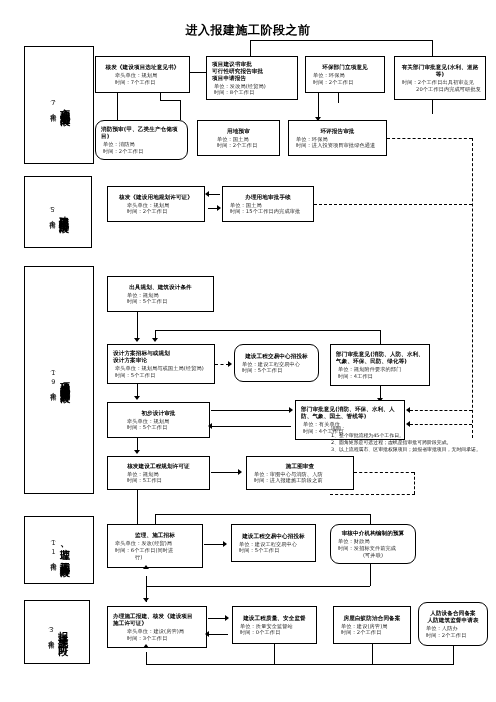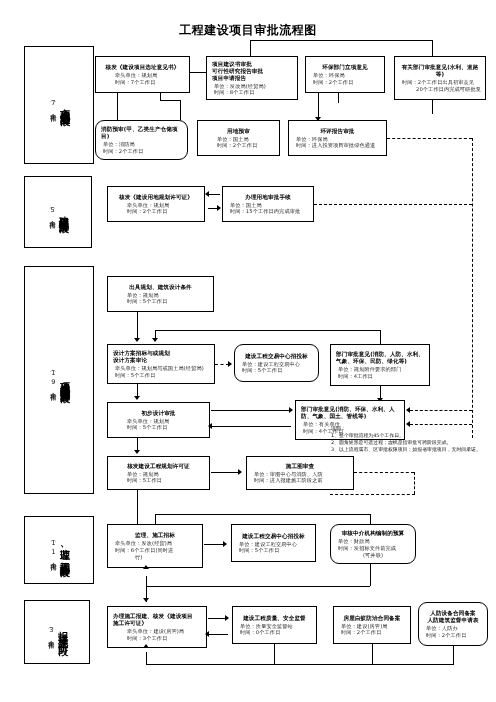--- a/index.html
+++ b/index.html
@@ -92,21 +92,21 @@
     color:#111;
     white-space:nowrap;
   }
   .notes .nhead{font-size:4.9px;}
 </style>
 </head>
 <body>
 
 <div id="canvas">
 
-  <div class="title">工程建设项目审批流程图</div>
+  <div class="title">进入报建施工阶段之前</div>
 
   <div class="stage" style="left:24px;top:46px;width:70px;height:118px;">
     <div class="st-name">立项规划选址阶段</div>
     <div class="st-days">（7个工作日）</div>
   </div>
 
   <div class="stage" style="left:24px;top:176px;width:68px;height:72px;">
     <div class="st-name" style="line-height:1.0;">建设用地审批阶段</div>
     <div class="st-days">（5个工作日）</div>
   </div>

